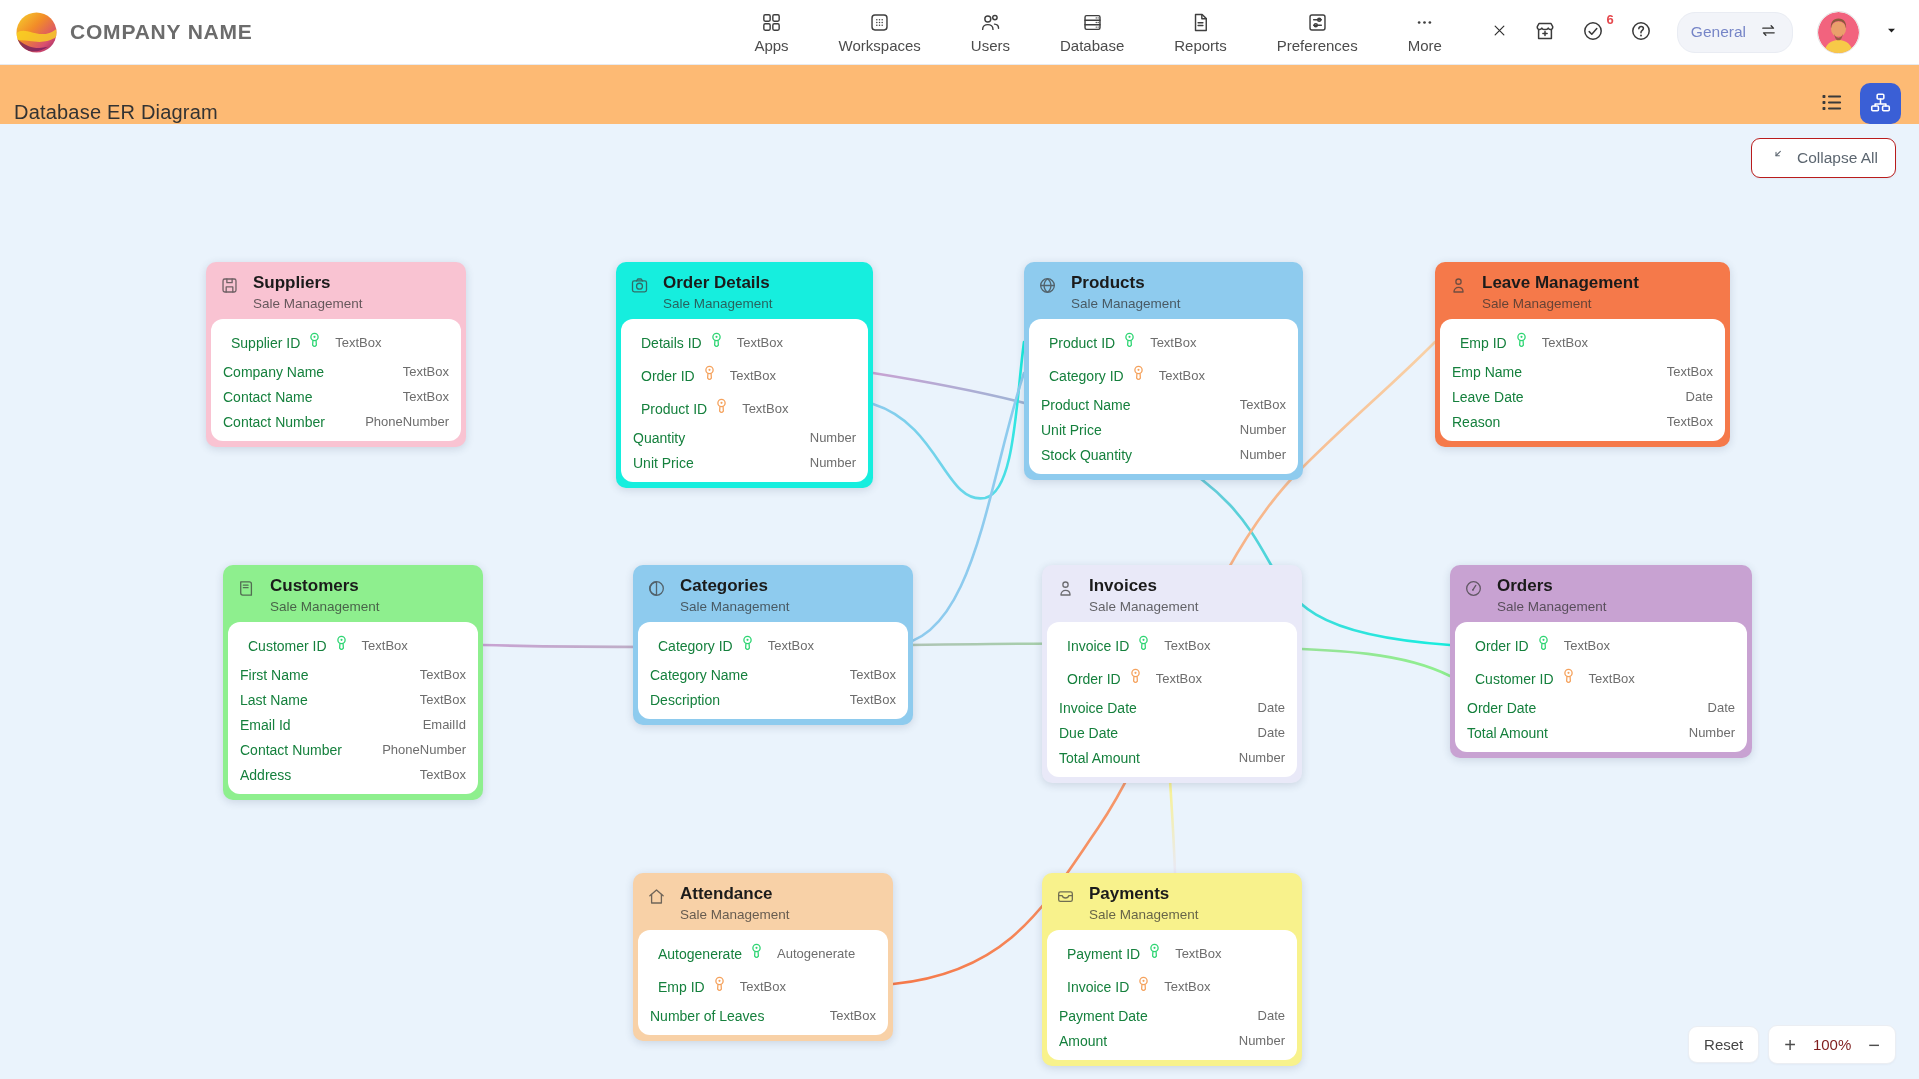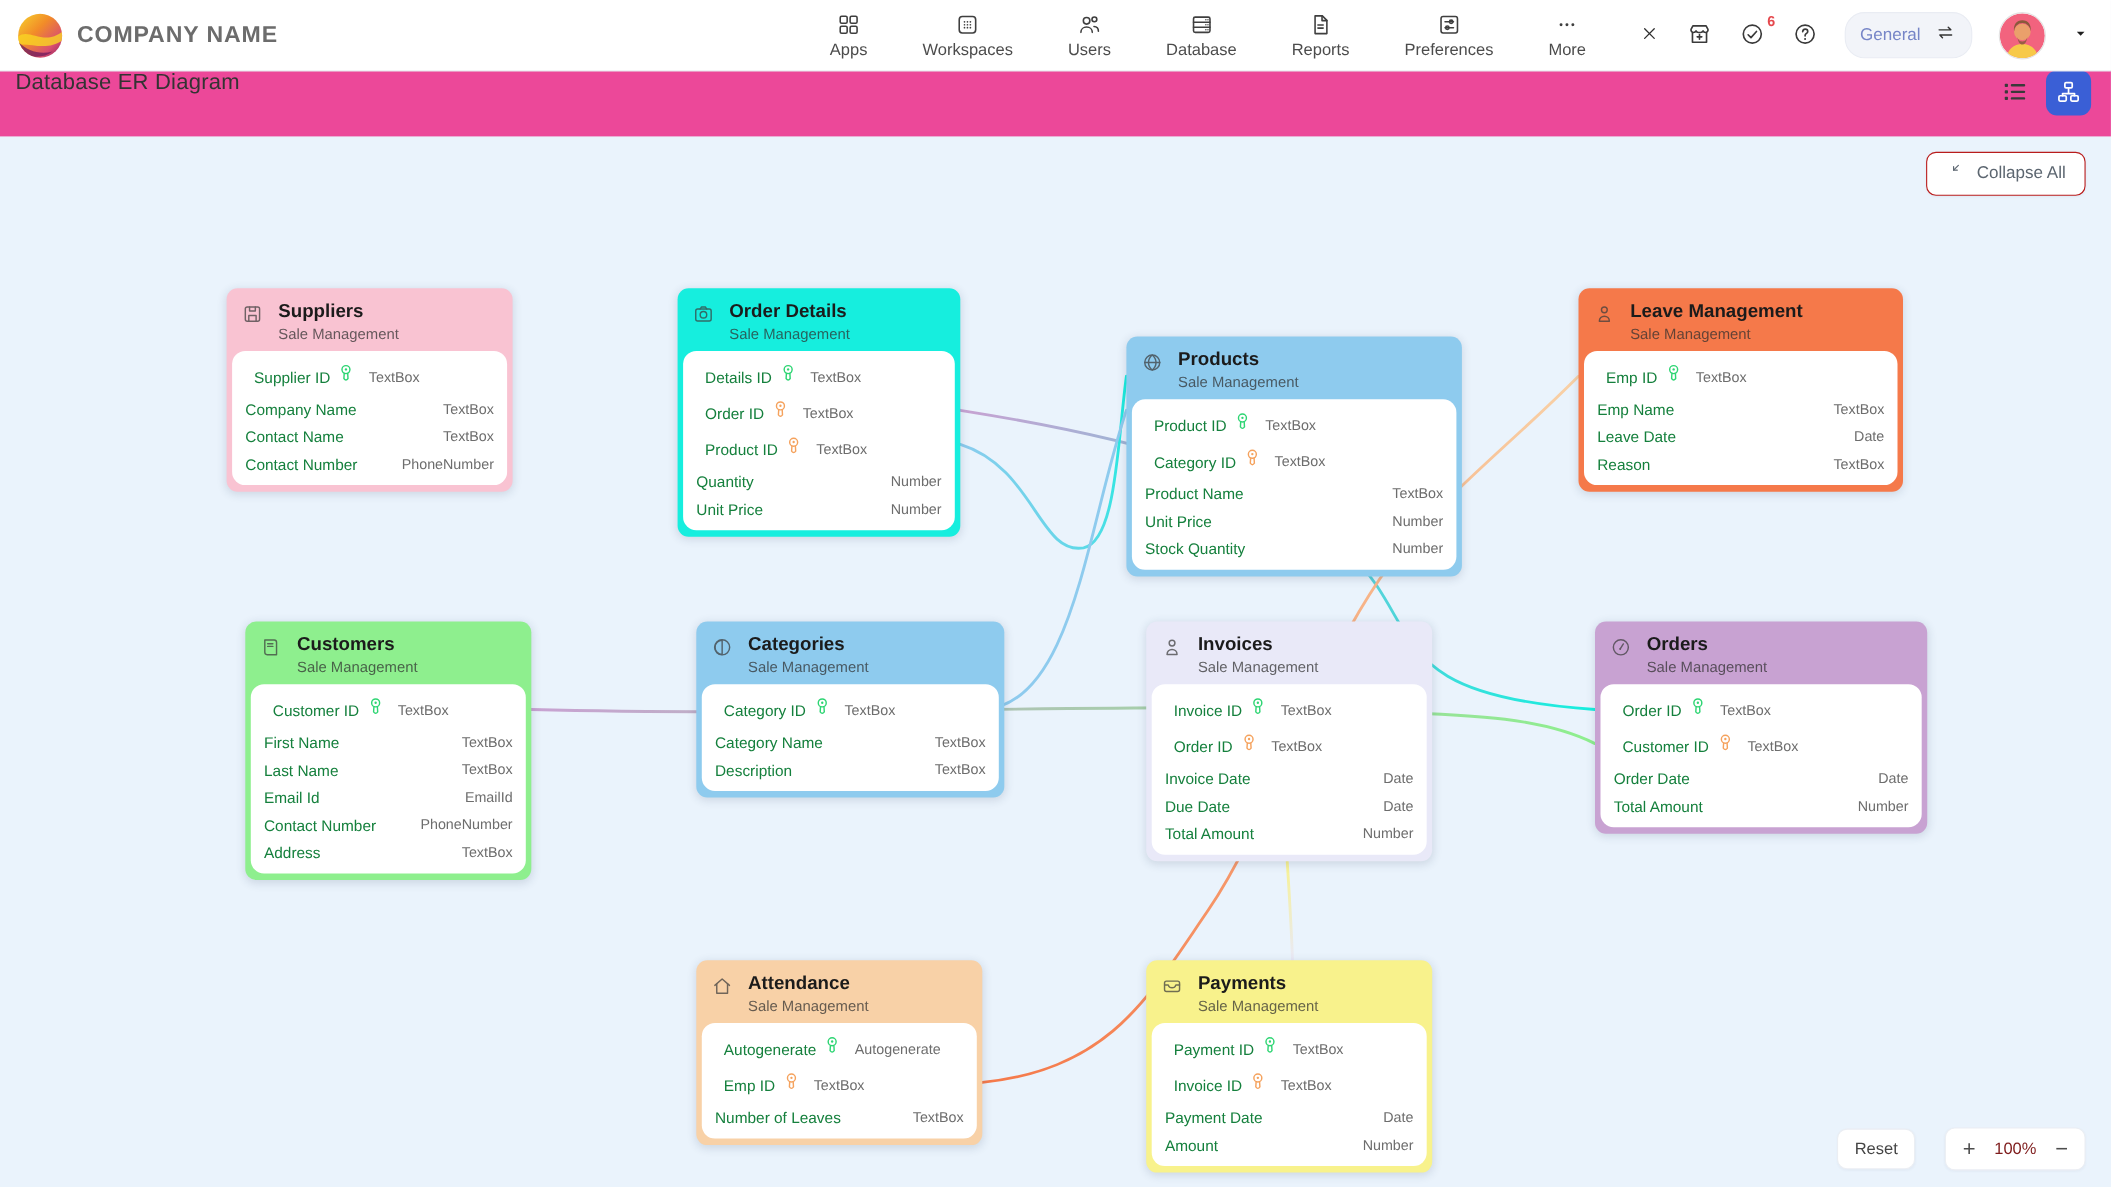--- a/index.html
+++ b/index.html
@@ -34,22 +34,22 @@
     border-radius:18px;padding:7px 13px;cursor:pointer}
   .ws-pill .ws-label{font-size:15.5px;color:#7685c7}
   .ws-pill svg{width:21px;height:21px;color:#333}
   .avatar{width:41px;height:41px;border-radius:50%;overflow:hidden;cursor:pointer;flex:0 0 auto;border:1px solid #e3e3e3}
   .avatar svg{width:100%;height:100%;display:block}
   .caret-btn{background:none;border:none;padding:0;cursor:pointer;color:#1f1f1f;display:flex}
   .caret-btn svg{width:15px;height:15px}
 
   
   .titlebar{
-    position:absolute;top:64px;left:0;right:0;height:60px;background:#ec4899;z-index:9;
-    display:flex;align-items:flex-start;padding:0 18px 0 14px;box-sizing:border-box;
+    position:absolute;top:64px;left:0;right:0;height:60px;background:#fdba74;z-index:9;
+    display:flex;align-items:flex-end;padding:0 18px 0 14px;box-sizing:border-box;
   }
   .page-title{font-size:20px;font-weight:500;color:#333;margin:0;letter-spacing:.2px}
   .view-toggles{margin-left:auto;display:flex;align-items:center;gap:15px}
   .list-btn{background:none;border:none;padding:0;cursor:pointer;color:#3a3a3a;display:flex}
   .list-btn svg{width:27px;height:27px}
   .diagram-btn{width:41px;height:41px;background:#3a5fd6;border:none;border-radius:10px;cursor:pointer;
     display:flex;align-items:center;justify-content:center;color:#fff}
   .diagram-btn svg{width:25px;height:25px}
 
   
@@ -72,21 +72,21 @@
   .f-type{margin-left:auto;font-size:13px;color:#6d6d6d;padding-left:14px;white-space:nowrap}
 
   .collapse-all{
     position:absolute;top:138px;right:23px;height:40px;background:#fff;border:1px solid #b91c1c;
     border-radius:9px;display:flex;align-items:center;gap:11px;padding:0 17px;cursor:pointer;
     color:#5c6670;box-shadow:0 1px 2px rgba(40,60,90,.05)
   }
   .collapse-all svg{width:17px;height:17px;color:#5c6670}
   .collapse-all span{font-size:15.5px}
 
-  .zoom-controls{position:absolute;right:23px;bottom:15px;display:flex;align-items:center;gap:27px}
+  .zoom-controls{position:absolute;right:23px;bottom:15px;display:flex;align-items:center;gap:9px}
   .reset-btn{background:#fff;border:1px solid #ebeef3;border-radius:9px;height:37px;padding:0 15px;
     font-size:15px;color:#454545;cursor:pointer;font-family:inherit;box-shadow:0 1px 2px rgba(40,60,90,.04)}
   .zoom-pill{background:#fff;border:1px solid #ebeef3;border-radius:9px;height:37px;display:flex;
     align-items:center;gap:17px;padding:0 15px;box-shadow:0 1px 2px rgba(40,60,90,.04)}
   .zoom-pill button{background:none;border:none;font-size:20px;color:#4d4d4d;cursor:pointer;padding:0;line-height:1;font-family:inherit}
   .zoom-level{font-size:15px;color:#7f1d1d}
 </style>
 </head>
 <body>
 
@@ -213,21 +213,21 @@
 
       <span class="f-type">Number</span>
     </div>
     <div class="f-row plain">
       <span class="f-label">Unit Price</span>
 
       <span class="f-type">Number</span>
     </div>
         </div>
       </div>
-      <div class="er-card" style="left: 1024px; top: 262px; width: 305px; background: rgb(142, 203, 238); margin-top: 44px;">
+      <div class="er-card" style="left: 1024px; top: 262px; width: 279px; background: rgb(142, 203, 238);">
     <div class="card-head">
       <span class="t-icon">
             <svg viewBox="0 0 24 24" class="i">
               <circle cx="12" cy="12" r="7.8"></circle>
               <path d="M4.2 12h15.6"></path>
               <path d="M12 4.2c-2.5 2-3.9 4.8-3.9 7.8s1.4 5.8 3.9 7.8c2.5-2 3.9-4.8 3.9-7.8S14.5 6.2 12 4.2z"></path>
             </svg>
           </span>
       <div>
         <div class="t-name">Products</div>

